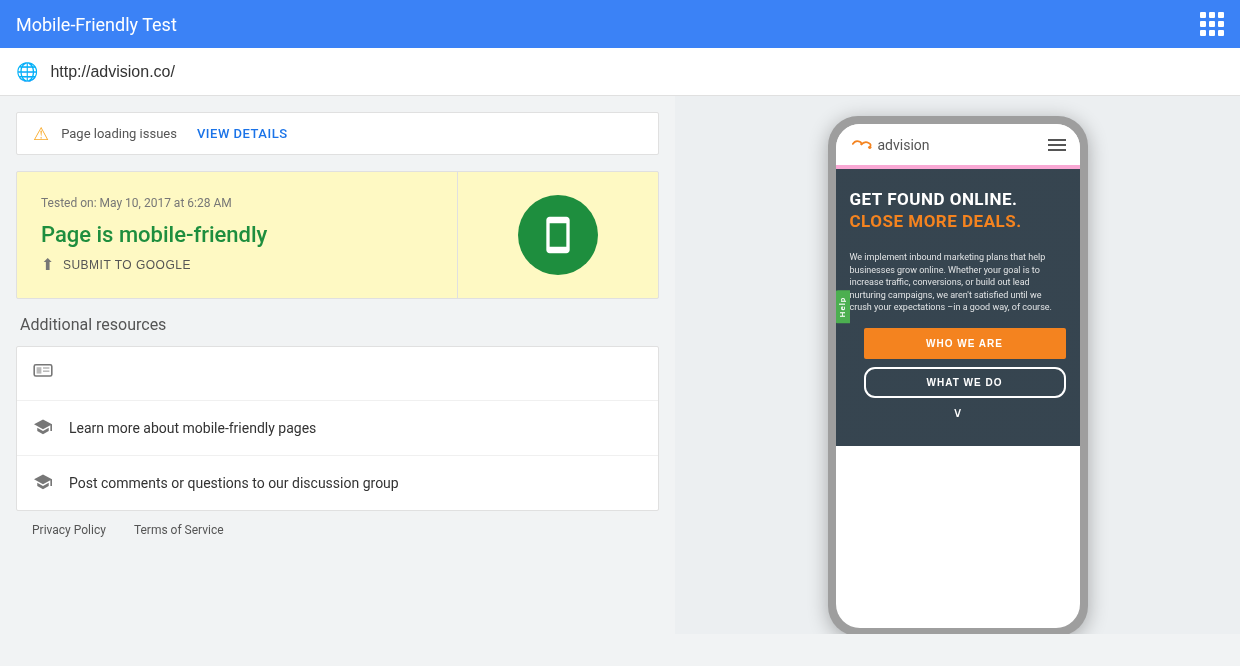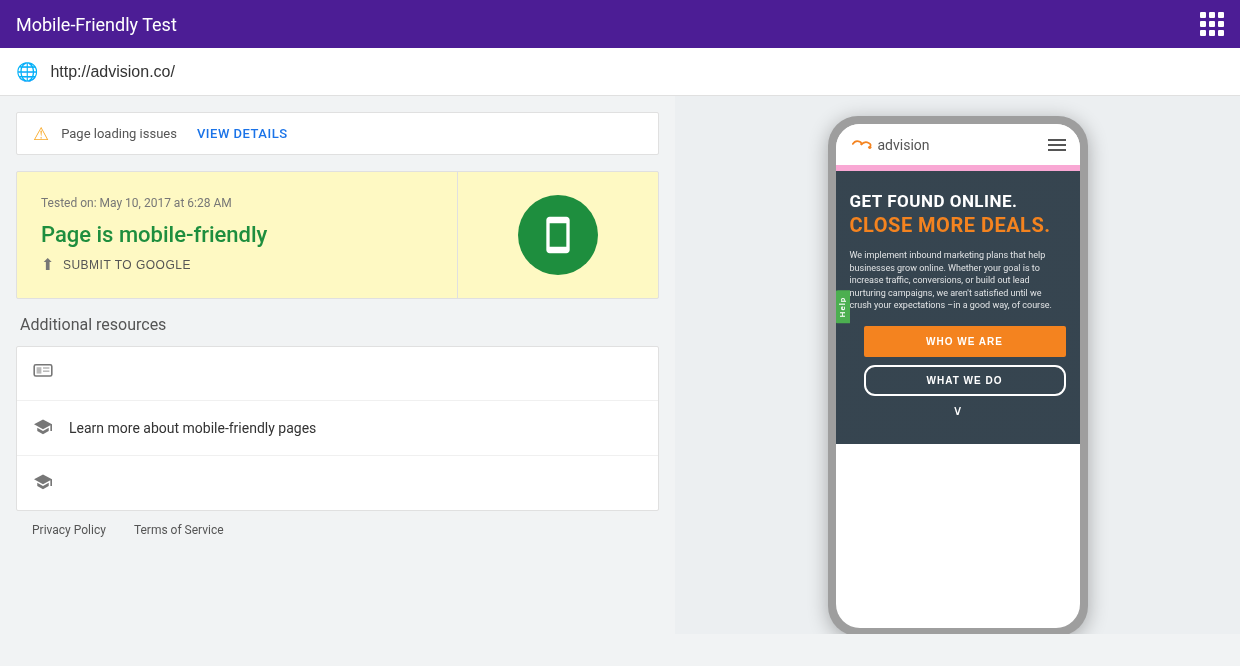--- a/index.html
+++ b/index.html
@@ -1,20 +1,20 @@
 <!DOCTYPE html>
 <html><head>
   <meta charset="utf-8">
   <style>
     * { box-sizing: border-box; margin: 0; padding: 0; }
     body { font-family: 'Roboto', Arial, sans-serif; background: #f1f3f4; color: #333; font-size: 14px; }
 
     
     .app-header {
-      background: #4c1d95;
+      background: #3b82f6;
       color: white;
       padding: 0 16px;
       height: 48px;
       display: flex;
       align-items: center;
       justify-content: space-between;
     }
     .app-header-title { font-size: 18px; font-weight: 400; }
     .grid-icon { display: grid; grid-template-columns: repeat(3,6px); grid-template-rows: repeat(3,6px); gap: 3px; }
     .grid-icon span { background: white; display: block; border-radius: 1px; }
@@ -171,42 +171,42 @@
       flex-direction: column;
     }
 
     
     .site-header {
       background: white;
       padding: 10px 14px;
       display: flex;
       align-items: center;
       justify-content: space-between;
-      border-bottom: 6px solid #f9a8d4;
+      border-bottom: 4px solid #f9a8d4;
       flex-shrink: 0;
     }
     .site-logo {
       display: flex;
       align-items: center;
       gap: 6px;
     }
     .logo-icon { font-size: 18px; color: #f4831f; }
     .logo-text { font-size: 14px; color: #555; font-weight: 400; }
     .hamburger { display: flex; flex-direction: column; gap: 3px; cursor: pointer; }
     .hamburger span { width: 18px; height: 2px; background: #555; display: block; }
 
     
     .site-hero {
       background: linear-gradient(rgba(40,50,60,0.75), rgba(40,50,60,0.75)), #607d8b;
       padding: 20px 14px;
       flex-shrink: 0;
       position: relative;
     }
     .hero-title-white { font-size: 17px; font-weight: 700; color: white; letter-spacing: 0.5px; margin-bottom: 2px; }
-    .hero-title-orange { font-size: 20px; font-weight: 700; color: #f4831f; letter-spacing: 0.5px; margin-bottom: 12px; }
+    .hero-title-orange { font-size: 17px; font-weight: 700; color: #f4831f; letter-spacing: 0.5px; margin-bottom: 20px; }
     .hero-desc { font-size: 9px; color: rgba(255,255,255,0.85); line-height: 1.4; margin-bottom: 14px; }
     .help-tab {
       position: absolute;
       left: -1px;
       top: 50%;
       transform: translateY(-50%);
       background: #4caf50;
       color: white;
       font-size: 8px;
       font-weight: 600;
@@ -320,20 +320,21 @@
           </span>
           <span class="resource-text">Learn more about mobile-friendly pages</span>
         </div>
         <div class="resource-item">
           <span class="resource-icon">
             <svg width="20" height="18" viewBox="0 0 24 22" fill="#777">
               <path d="M12 3L1 9l11 6 9-4.91V17h2V9L12 3z"></path>
               <path d="M5 13.18v4L12 21l7-3.82v-4L12 17l-7-3.82z"></path>
             </svg>
           </span>
+          <span class="resource-text">Post comments or questions to our discussion group</span>
         </div>
       </div>
     </div>
 
     <div class="footer">
       <a>Privacy Policy</a>
       <a>Terms of Service</a>
     </div>
 
   </div>

